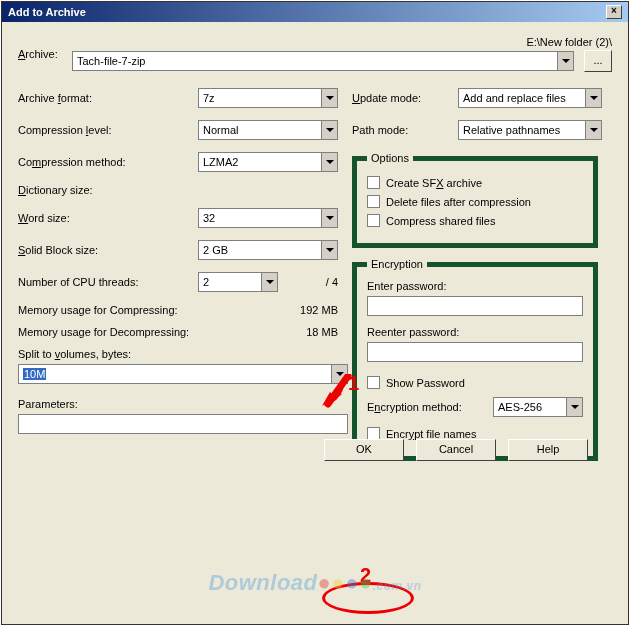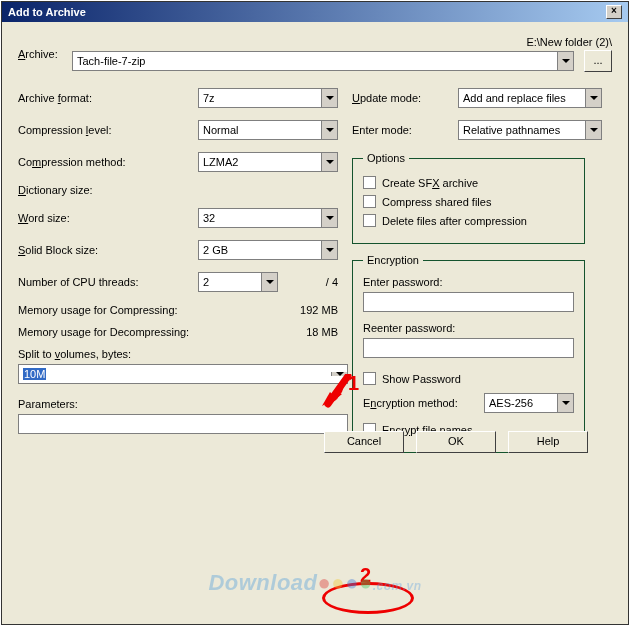--- a/index.html
+++ b/index.html
@@ -105,23 +105,23 @@
   .field-row .lbl { width: 180px; }
   .field-row .combo { width: 140px; }
   .right-row {
     display: flex;
     align-items: center;
     margin-bottom: 12px;
   }
   .right-row .lbl { width: 106px; }
   .right-row .combo { flex: 1; }
   fieldset {
-    border: 1px solid #14532d;
+    border: 5px solid #14532d;
     padding: 6px 10px 10px 10px;
-    margin: 0 17px 10px 0;
+    margin: 0 4px 10px 0;
   }
   legend { padding: 0 4px; }
   .chk-row {
     display: flex;
     align-items: center;
     gap: 6px;
     margin: 6px 0;
   }
   .chk {
     width: 13px;
@@ -283,61 +283,61 @@
           <span>Memory usage for Compressing:</span>
           <span style="padding-right:10px;">192 MB</span>
         </div>
         <div class="mem-row">
           <span>Memory usage for Decompressing:</span>
           <span style="padding-right:10px;">18 MB</span>
         </div>
 
         <div style="margin-top:6px;">
           <div style="margin-bottom:4px;">Split to <span class="underline">v</span>olumes, bytes:</div>
-          <div class="combo" style="width:100%;align-items:center;">
+          <div class="combo" style="width:100%;">
             <div class="combo-text"><span class="sel-text">10M</span></div>
             <div class="combo-arrow"></div>
           </div>
         </div>
 
         <div style="margin-top:14px;">
           <div style="margin-bottom:4px;">Parameters:</div>
           <div class="text-input" style="width:100%;"></div>
         </div>
       </div>
 
       <div class="right-col">
         <div class="right-row">
           <div class="lbl"><span class="underline">U</span>pdate mode:</div>
           <div class="combo">
             <div class="combo-text">Add and replace files</div>
             <div class="combo-arrow"></div>
           </div>
         </div>
         <div class="right-row">
-          <div class="lbl">Enter mode:</div>
+          <div class="lbl">Path mode:</div>
           <div class="combo">
             <div class="combo-text">Relative pathnames</div>
             <div class="combo-arrow"></div>
           </div>
         </div>
 
         <fieldset>
           <legend>Options</legend>
           <div class="chk-row">
             <div class="chk"></div>
             <span>Create SF<span class="underline">X</span> archive</span>
           </div>
           <div class="chk-row">
             <div class="chk"></div>
+            <span>Delete files after compression</span>
+          </div>
+          <div class="chk-row">
+            <div class="chk"></div>
             <span>Compress shared files</span>
-          </div>
-          <div class="chk-row">
-            <div class="chk"></div>
-            <span>Delete files after compression</span>
           </div>
         </fieldset>
 
         <fieldset>
           <legend>Encryption</legend>
           <div style="margin:4px 0;">Enter password:</div>
           <div class="text-input" style="width:100%;"></div>
           <div style="margin:10px 0 4px 0;">Reenter password:</div>
           <div class="text-input" style="width:100%;"></div>
           <div class="chk-row" style="margin-top:14px;">
@@ -353,22 +353,22 @@
           </div>
           <div class="chk-row" style="margin-top:10px;">
             <div class="chk"></div>
             <span>Encr<span class="underline">y</span>pt file names</span>
           </div>
         </fieldset>
       </div>
     </div>
 
     <div class="btn-row">
+      <div class="btn">OK</div>
       <div class="btn">Cancel</div>
-      <div class="btn">OK</div>
       <div class="btn">Help</div>
     </div>
   </div>
 
   <svg class="annotation-arrow" style="left:316px; top:372px;" width="34" height="34">
     <polygon points="28,2 14,24 20,24 10,32 24,20 18,18" fill="#e00"></polygon>
     <polygon points="30,0 14,26 8,32 18,26 24,18" fill="#e00"></polygon>
     <path d="M30 2 L10 30" stroke="#e00" stroke-width="7" stroke-linecap="round"></path>
     <polygon points="4,32 18,24 12,18" fill="#e00"></polygon>
   </svg>

